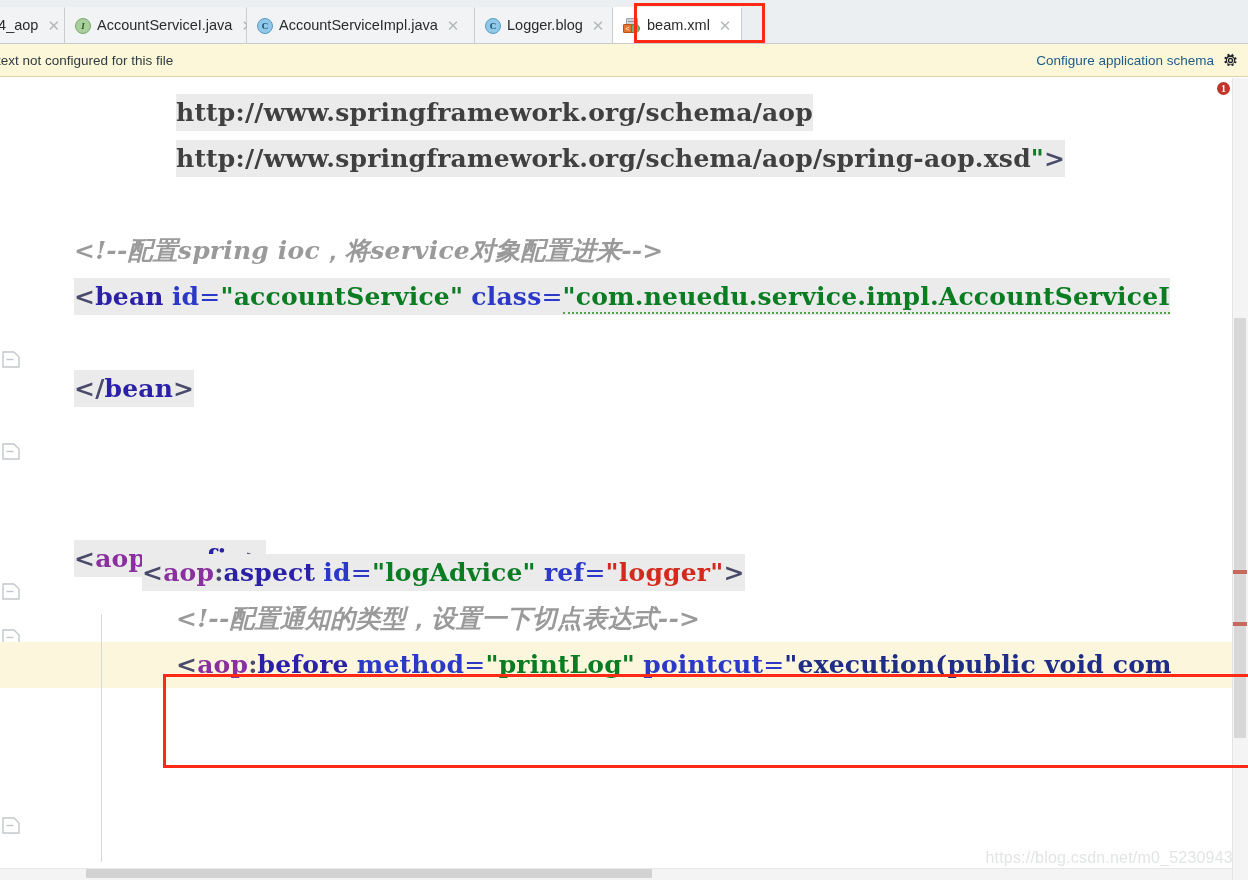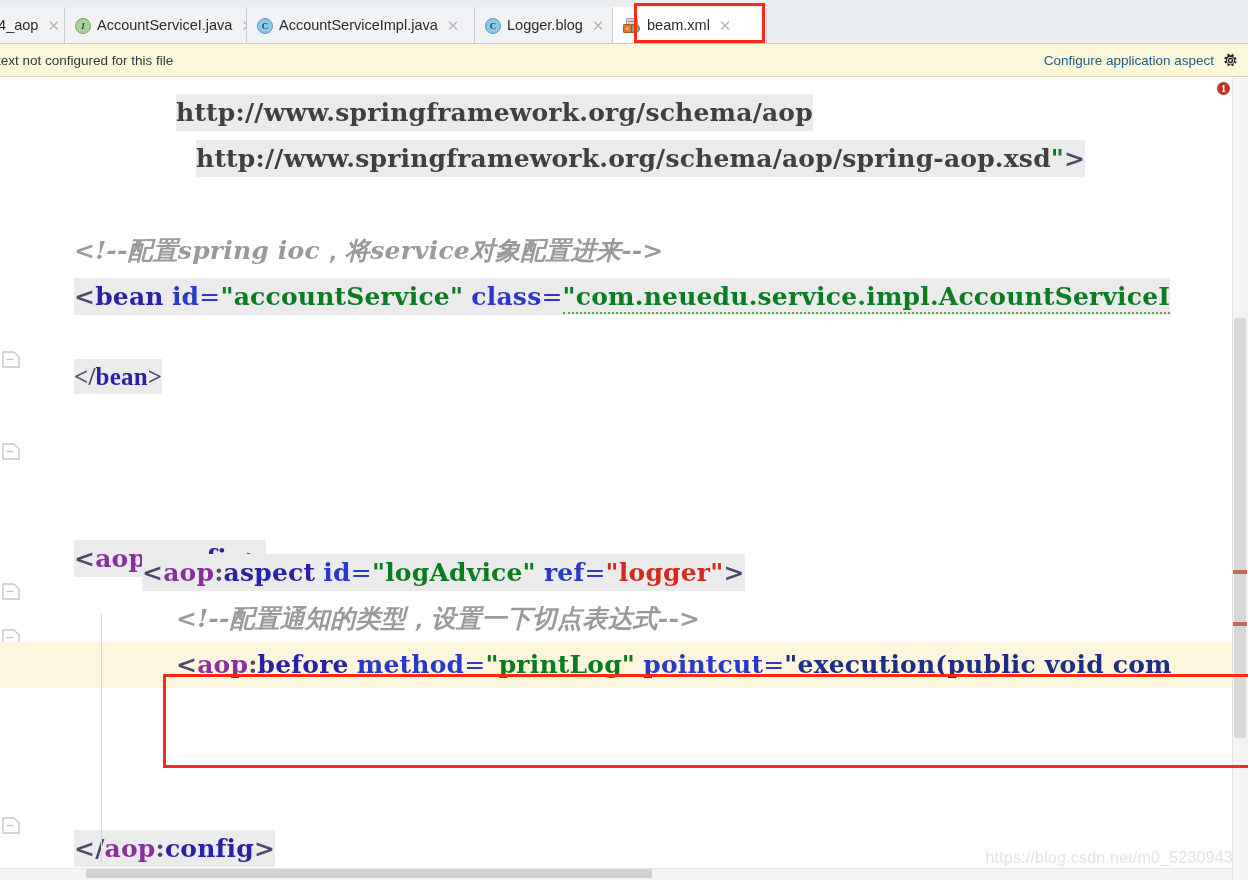--- a/index.html
+++ b/index.html
@@ -325,36 +325,36 @@
       <div class="tab" style="width: 228px;">
         <span class="ic ic-class">C</span>
         <span class="tab-label">AccountServiceImpl.java</span>
         <span class="tab-close">✕</span>
       </div>
       <div class="tab" style="width: 138px;">
         <span class="ic ic-class">C</span>
         <span class="tab-label">Logger.blog</span>
         <span class="tab-close">✕</span>
       </div>
-      <div class="tab active" style="width: 154px;">
+      <div class="tab active" style="width: 129px;">
         <span class="ic ic-springxml">
           <span class="sheet"></span>
           <span class="leaf"></span>
           <span class="badge">&lt;</span>
         </span>
         <span class="tab-label">beam.xml</span>
         <span class="tab-close">✕</span>
       </div>
     </div>
   <div class="tab-highlight-box"></div>
 
   <div class="notify">
     <span class="notify-text">text not configured for this file</span>
     <span class="notify-right">
-      <span class="notify-link">Configure application aspect</span>
+      <span class="notify-link">Configure application schema</span>
       <span class="gear">
         <svg width="15" height="15" viewBox="0 0 16 16">
           <path fill="#20262b" d="M8 5.1a2.9 2.9 0 1 0 0 5.8 2.9 2.9 0 0 0 0-5.8zm0 4.3a1.4 1.4 0 1 1 0-2.8 1.4 1.4 0 0 1 0 2.8z"></path>
           <path fill="#20262b" d="M14.2 9.3l-1.3-.5a5.1 5.1 0 0 0 0-1.6l1.3-.5a.5.5 0 0 0 .3-.6l-.5-1.3a.5.5 0 0 0-.6-.3l-1.3.5a5 5 0 0 0-1.1-1.1l.5-1.3a.5.5 0 0 0-.3-.6L9.9.9a.5.5 0 0 0-.6.3l-.5 1.3a5.1 5.1 0 0 0-1.6 0L6.7 1.2a.5.5 0 0 0-.6-.3L4.8 1.4a.5.5 0 0 0-.3.6l.5 1.3a5 5 0 0 0-1.1 1.1l-1.3-.5a.5.5 0 0 0-.6.3l-.5 1.3a.5.5 0 0 0 .3.6l1.3.5a5.1 5.1 0 0 0 0 1.6l-1.3.5a.5.5 0 0 0-.3.6l.5 1.3a.5.5 0 0 0 .6.3l1.3-.5a5 5 0 0 0 1.1 1.1l-.5 1.3a.5.5 0 0 0 .3.6l1.3.5a.5.5 0 0 0 .6-.3l.5-1.3a5.1 5.1 0 0 0 1.6 0l.5 1.3a.5.5 0 0 0 .6.3l1.3-.5a.5.5 0 0 0 .3-.6l-.5-1.3a5 5 0 0 0 1.1-1.1l1.3.5a.5.5 0 0 0 .6-.3l.5-1.3a.5.5 0 0 0-.3-.6zM8 11.8A3.8 3.8 0 1 1 8 4.2a3.8 3.8 0 0 1 0 7.6z"></path>
         </svg>
       </span>
     </span>
   </div>
 
   <div class="editor">
@@ -385,34 +385,33 @@
         </div>
         <div class="fold-icon" style="top: 738px;">
           <svg width="19" height="19" viewBox="0 0 19 19">
             <path d="M1 2 h11 l5 5 v10 h-16 z" fill="#ffffff" stroke="#c3c7cb" stroke-width="1.4"></path>
             <path d="M4.5 9.5 h7" stroke="#c3c7cb" stroke-width="1.4"></path>
           </svg>
         </div>
       </div>
     <div class="code-area" id="code-area">
         <div class="line" style="top: 12px;"><span style="display: inline-block; width: 176px;"></span><span class="hl"><span class="t-url">http://www.springframework.org/schema/aop</span></span></div>
-        <div class="line" style="top: 58px; padding-left: 20px;"><span style="display: inline-block; width: 176px;"></span><span class="hl"><span class="t-url">http://www.springframework.org/schema/aop/spring-aop.xsd</span><span class="t-str">"</span><span class="t-punct">&gt;</span></span></div>
+        <div class="line" style="top: 58px;"><span style="display: inline-block; width: 176px;"></span><span class="hl"><span class="t-url">http://www.springframework.org/schema/aop/spring-aop.xsd</span><span class="t-str">"</span><span class="t-punct">&gt;</span></span></div>
         <div class="line" style="top: 104px;"><span style="display: inline-block; width: 40px;"></span></div>
         <div class="line" style="top: 150px;"><span style="display: inline-block; width: 74px;"></span><span><span class="t-comment">&lt;!--配置spring ioc，将service对象配置进来--&gt;</span></span></div>
         <div class="line" style="top: 196px;"><span style="display: inline-block; width: 74px;"></span><span class="hl"><span class="t-punct">&lt;</span><span class="t-tag">bean</span><span class="t-plain"> </span><span class="t-attr">id</span><span class="t-eq">=</span><span class="t-str">"accountService"</span><span class="t-plain"> </span><span class="t-attr">class</span><span class="t-eq">=</span><span class="t-str squiggle">"com.neuedu.service.impl.AccountServiceI</span></span></div>
         <div class="line" style="top: 242px;"><span style="display: inline-block; width: 40px;"></span></div>
-        <div class="line" style="top: 276px; font-family: Liberation Serif, serif;"><span style="display: inline-block; width: 74px;"></span><span class="hl"><span class="t-punct">&lt;/</span><span class="t-tag">bean</span><span class="t-punct">&gt;</span></span></div>
+        <div class="line" style="top: 288px;"><span style="display: inline-block; width: 74px;"></span><span class="hl"><span class="t-punct">&lt;/</span><span class="t-tag">bean</span><span class="t-punct">&gt;</span></span></div>
         <div class="line" style="top: 334px;"><span style="display: inline-block; width: 40px;"></span></div>
         <div class="line" style="top: 426px; margin-top: 32px;"><span style="display: inline-block; width: 74px;"></span><span class="hl"><span class="t-punct">&lt;</span><span class="t-prefix">aop</span><span class="t-punct">:</span><span class="t-tag">config</span><span class="t-punct">&gt;</span></span></div>
         <div class="line" style="top: 472px;"><span style="display: inline-block; width: 142px;"></span><span class="hl"><span class="t-punct">&lt;</span><span class="t-prefix">aop</span><span class="t-punct">:</span><span class="t-tag">aspect</span><span class="t-plain"> </span><span class="t-attr">id</span><span class="t-eq">=</span><span class="t-str">"logAdvice"</span><span class="t-plain"> </span><span class="t-attr">ref</span><span class="t-eq">=</span><span class="t-strred">"logger"</span><span class="t-punct">&gt;</span></span></div>
         <div class="line" style="top: 518px;"><span style="display: inline-block; width: 176px;"></span><span><span class="t-comment">&lt;!--配置通知的类型，设置一下切点表达式--&gt;</span></span></div>
         <div class="line current" style="top: 564px;"><span style="display: inline-block; width: 176px;"></span><span><span class="t-punct">&lt;</span><span class="t-prefix">aop</span><span class="t-punct">:</span><span class="t-tag">before</span><span class="t-plain"> </span><span class="t-attr">method</span><span class="t-eq">=</span><span class="t-str">"printLog"</span><span class="t-plain"> </span><span class="t-attr">pointcut</span><span class="t-eq">=</span><span class="t-strnavy">"execution(public void com</span></span></div>
         <div class="line" style="top: 610px;"><span style="display: inline-block; width: 40px;"></span></div>
         <div class="line" style="top: 702px;"><span style="display: inline-block; width: 40px;"></span></div>
-        <div class="line" style="top: 748px;"><span style="display: inline-block; width: 74px;"></span><span class="hl"><span class="t-punct">&lt;/</span><span class="t-prefix">aop</span><span class="t-punct">:</span><span class="t-tag">config</span><span class="t-punct">&gt;</span></span></div>
       </div>
 
     <div class="indent-guide" style="left:101px; top:536px; height:248px;"></div>
 
     <div class="code-highlight-box"></div>
 
     <div class="watermark">https://blog.csdn.net/m0_52309432</div>
   </div>
 
   <div class="vscroll-track">

